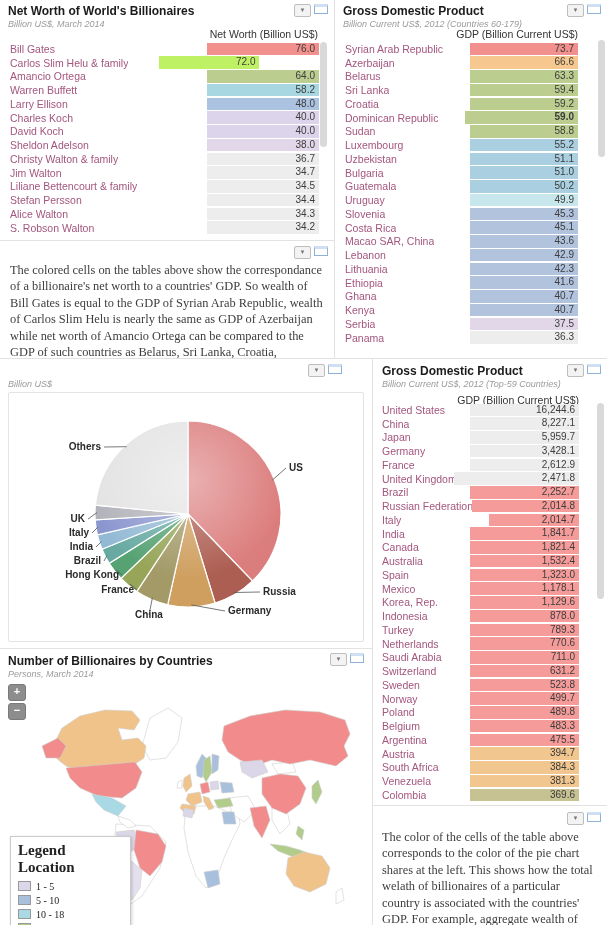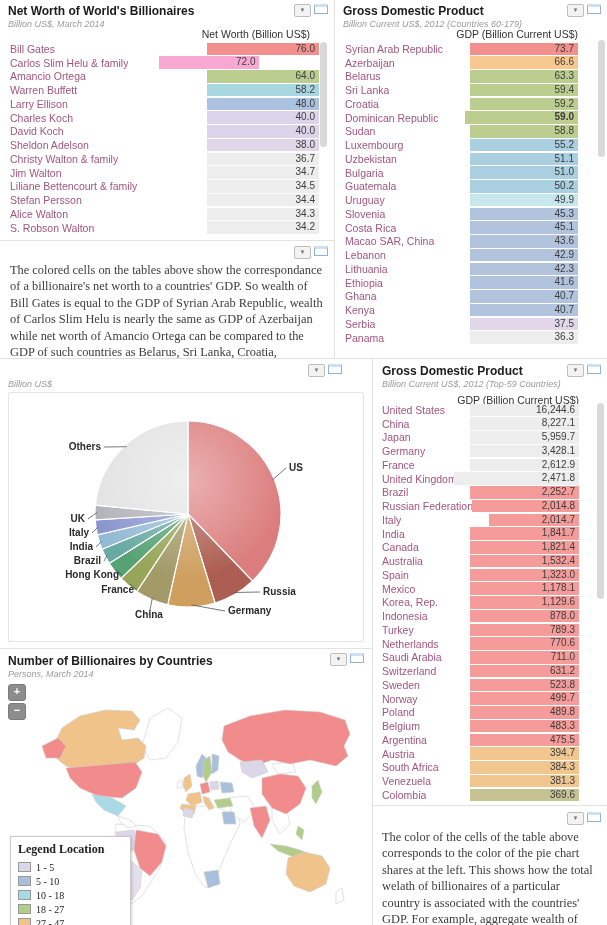--- a/index.html
+++ b/index.html
@@ -19,47 +19,47 @@
   .t-cell{margin-left:auto;font-size:10px;color:#3c3c3c;text-align:right;padding-right:4px;
           height:12.6px;line-height:12.6px;box-sizing:border-box;}
   .sbar{position:absolute;width:7px;background:#d9d9d9;border-radius:4px;}
   .divider{position:absolute;background:#e2e2e2;}
   .note{position:absolute;font-family:"Liberation Serif",serif;font-size:12.4px;color:#3d3d3d;line-height:1.32;}
   .plotbox{position:absolute;border:1px solid #e4e4e4;border-radius:2px;background:#fff;}
   .zoom-btn{position:absolute;width:16px;height:15px;background:#8d8d8d;border:1px solid #7a7a7a;border-radius:3px;
             color:#fff;font-size:11px;line-height:13px;text-align:center;font-weight:bold;}
   .legend{position:absolute;background:#fff;border:1px solid #c9c9c9;box-shadow:1px 1px 3px rgba(0,0,0,.18);
           padding:5px 9px 6px 7px;font-family:"Liberation Serif",serif;}
-  .legend-title{font-size:12px;font-weight:bold;color:#222;margin-bottom:3px;}
+  .legend-title{font-size:15px;font-weight:bold;color:#222;margin-bottom:3px;}
   .legend-item{display:flex;align-items:center;gap:5px;height:14px;}
   .legend-swatch{width:13px;height:10px;border:1px solid #999;box-sizing:border-box;}
   .legend-label{font-size:10px;color:#222;}
   svg text{font-family:"Liberation Sans",sans-serif;}
 </style>
 </head>
 <body>
 
 <div id="stage">
 
   <div class="panel" style="left:0;top:0;width:334px;height:240px;">
     <div class="p-title">Net Worth of World's Billionaires</div>
     <div class="p-sub">Billion US$, March 2014</div>
     <div class="icons">
       <div class="icon-menu">▼</div>
       <div class="icon-max"></div>
     </div>
-    <div class="t-head" style="left:8px;right:24px;top:28px;">Net Worth (Billion US$)</div>
+    <div class="t-head" style="left:8px;right:16px;top:28px;">Net Worth (Billion US$)</div>
     <div class="t-rows" style="top:42px;padding:0 15px 0 10px;">
         <div class="t-row">
           <span class="t-label">Bill Gates</span>
           <div class="t-cell" style="width: 112px; background: rgb(241, 144, 140);">76.0</div>
         </div>
         <div class="t-row">
           <span class="t-label">Carlos Slim Helu &amp; family</span>
-          <div class="t-cell" style="width: 100px; background: #f9a8d4; margin-left: 31px;">72.0</div>
+          <div class="t-cell" style="width: 100px; background: #bef264; margin-left: 31px;">72.0</div>
         </div>
         <div class="t-row">
           <span class="t-label">Amancio Ortega</span>
           <div class="t-cell" style="width: 112px; background: rgb(187, 206, 144);">64.0</div>
         </div>
         <div class="t-row">
           <span class="t-label">Warren Buffett</span>
           <div class="t-cell" style="width: 112px; background: rgb(169, 215, 225);">58.2</div>
         </div>
         <div class="t-row">

